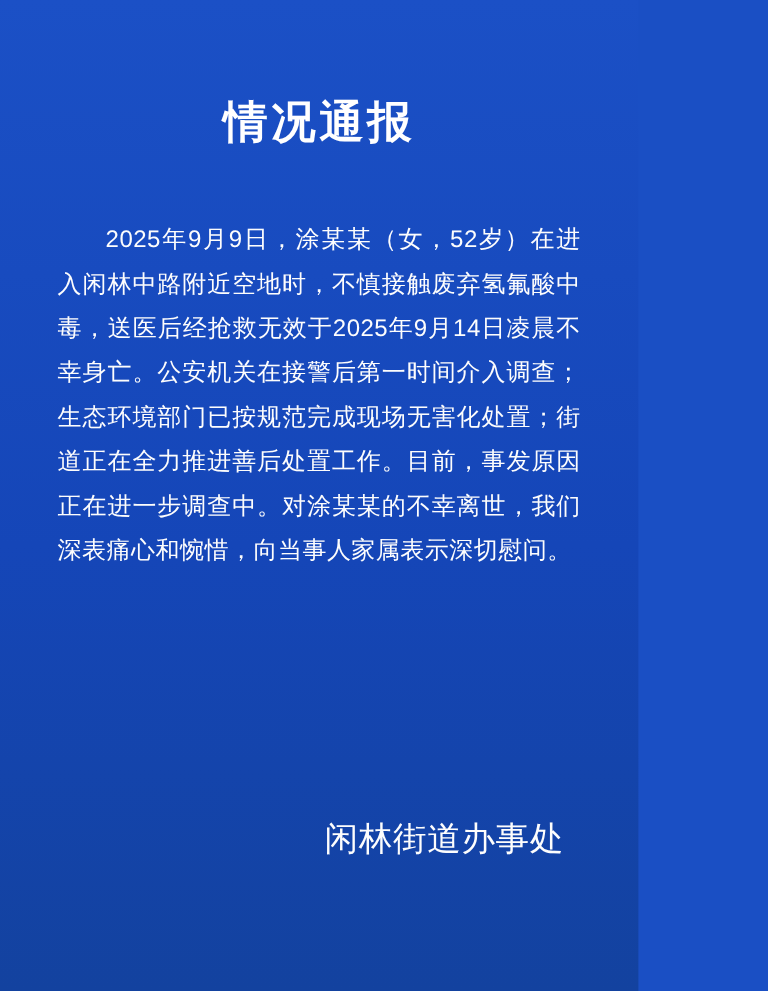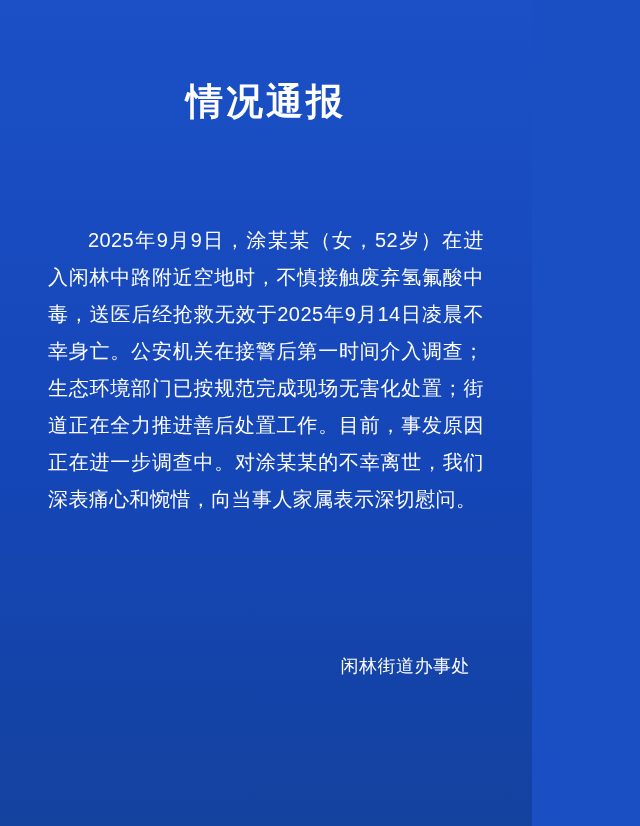--- a/index.html
+++ b/index.html
@@ -15,21 +15,20 @@
   }
   .notice-card {
     width: 532px;
     height: 826px;
     box-sizing: border-box;
     background: linear-gradient(180deg, #1b50c6 0%, #1546b8 55%, #13429f 100%);
     padding: 60px 48px 40px 48px;
     display: flex;
     flex-direction: column;
     color: #ffffff;
-    gap: 40px;
   }
   .notice-title {
     text-align: center;
     font-size: 37px;
     font-weight: bold;
     letter-spacing: 3px;
     color: #ffffff;
     margin: 18px 0 36px 0;
     line-height: 1.3;
   }
@@ -42,21 +41,21 @@
     color: #fdfdfd;
     text-indent: 2em;
     font-weight: 400;
   }
   .spacer {
     flex: 1 1 auto;
     min-height: 20px;
   }
   .notice-signature {
     text-align: right;
-    font-size: 18px;
+    font-size: 28px;
     line-height: 1.65;
     color: #fdfdfd;
     padding-right: 14px;
   }
   .notice-signature .sig-line {
     display: block;
     letter-spacing: 0.5px;
   }
   .bottom-pad {
     height: 64px;

